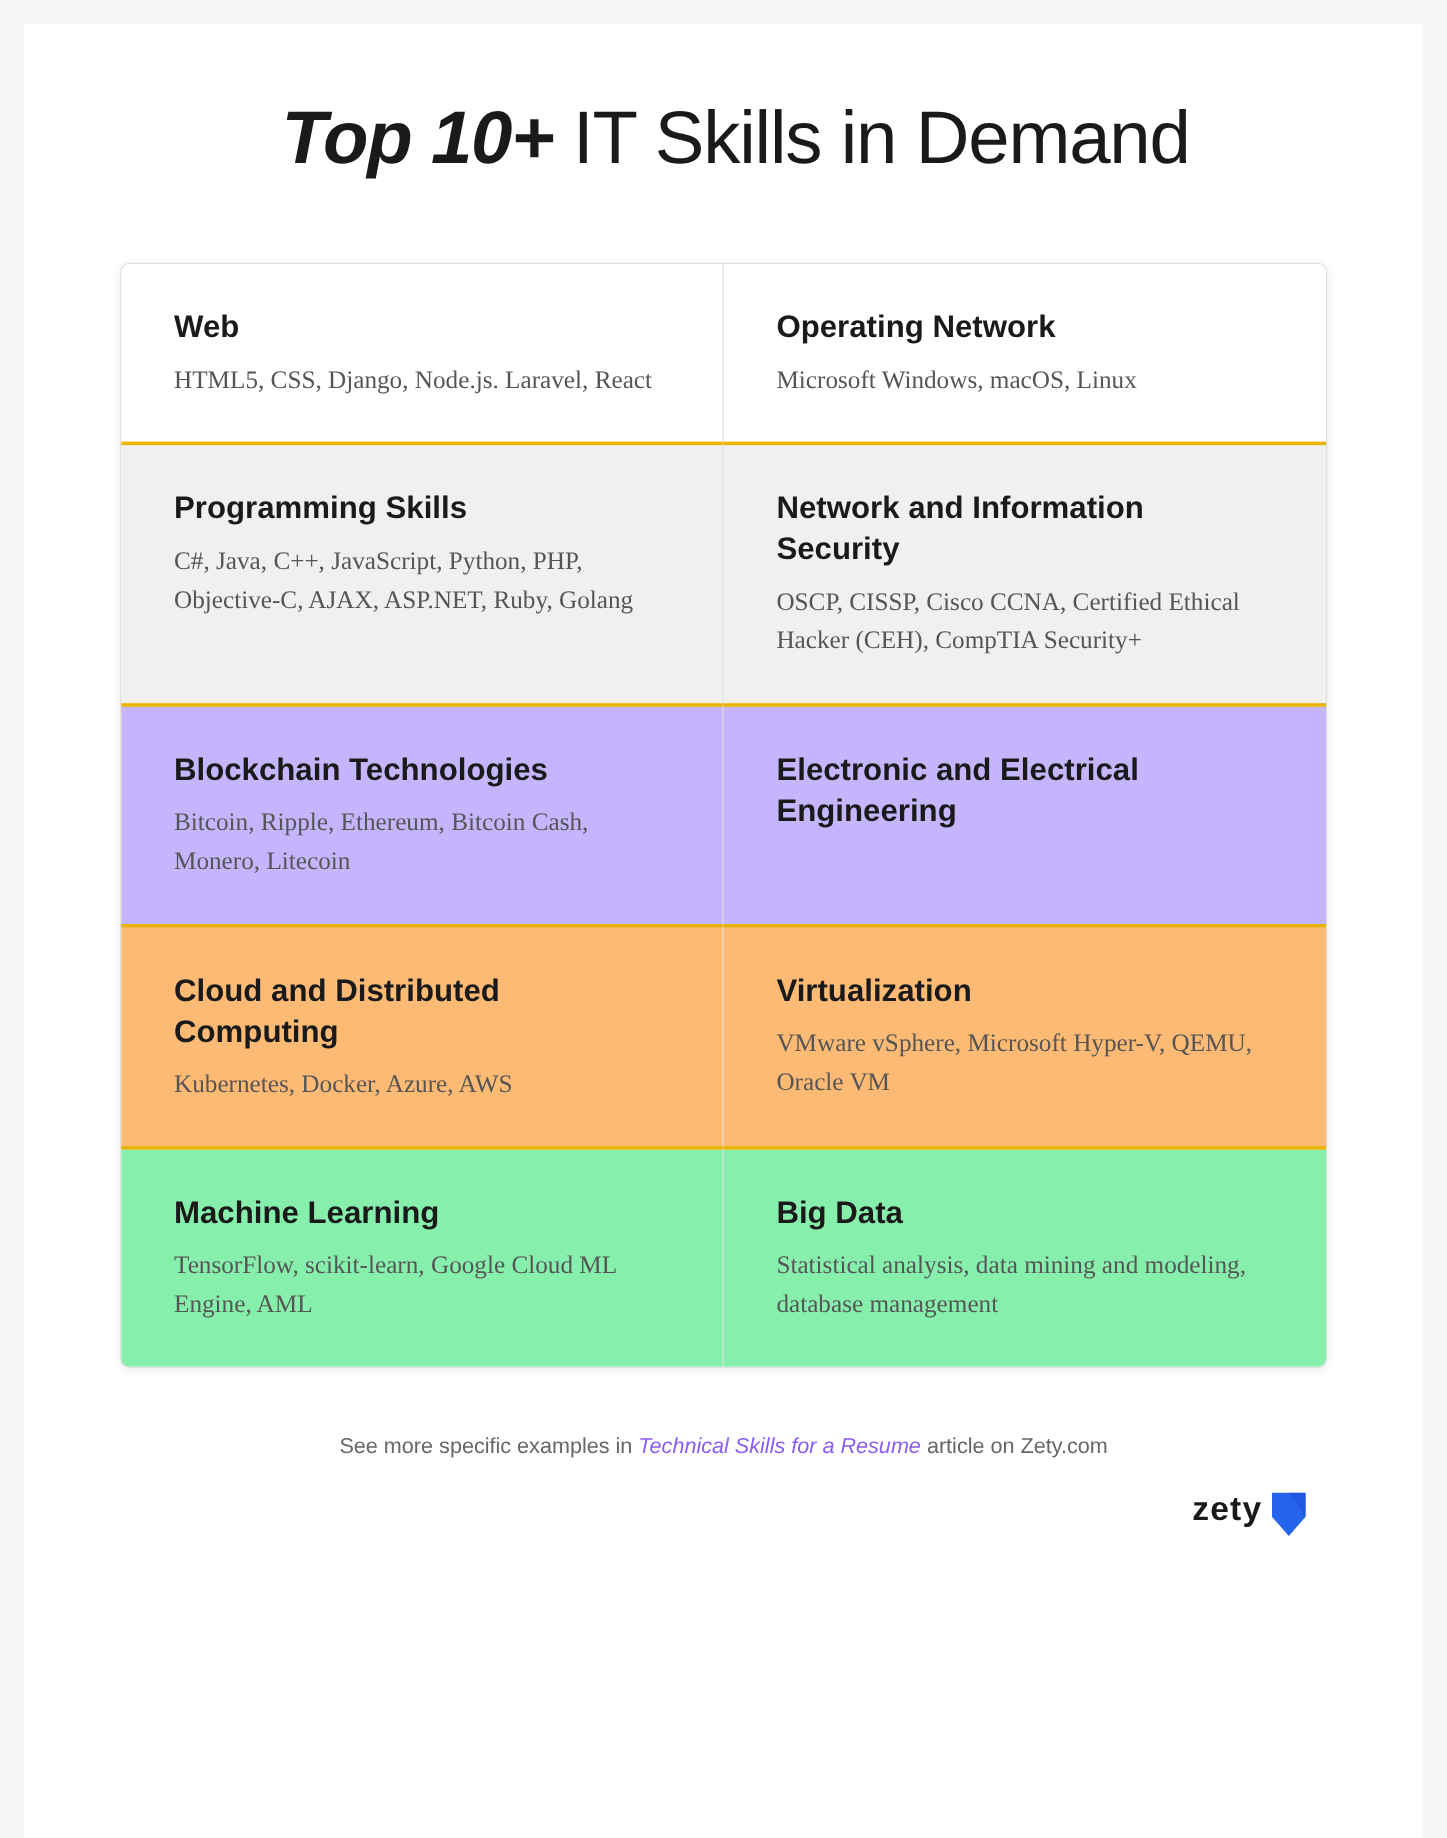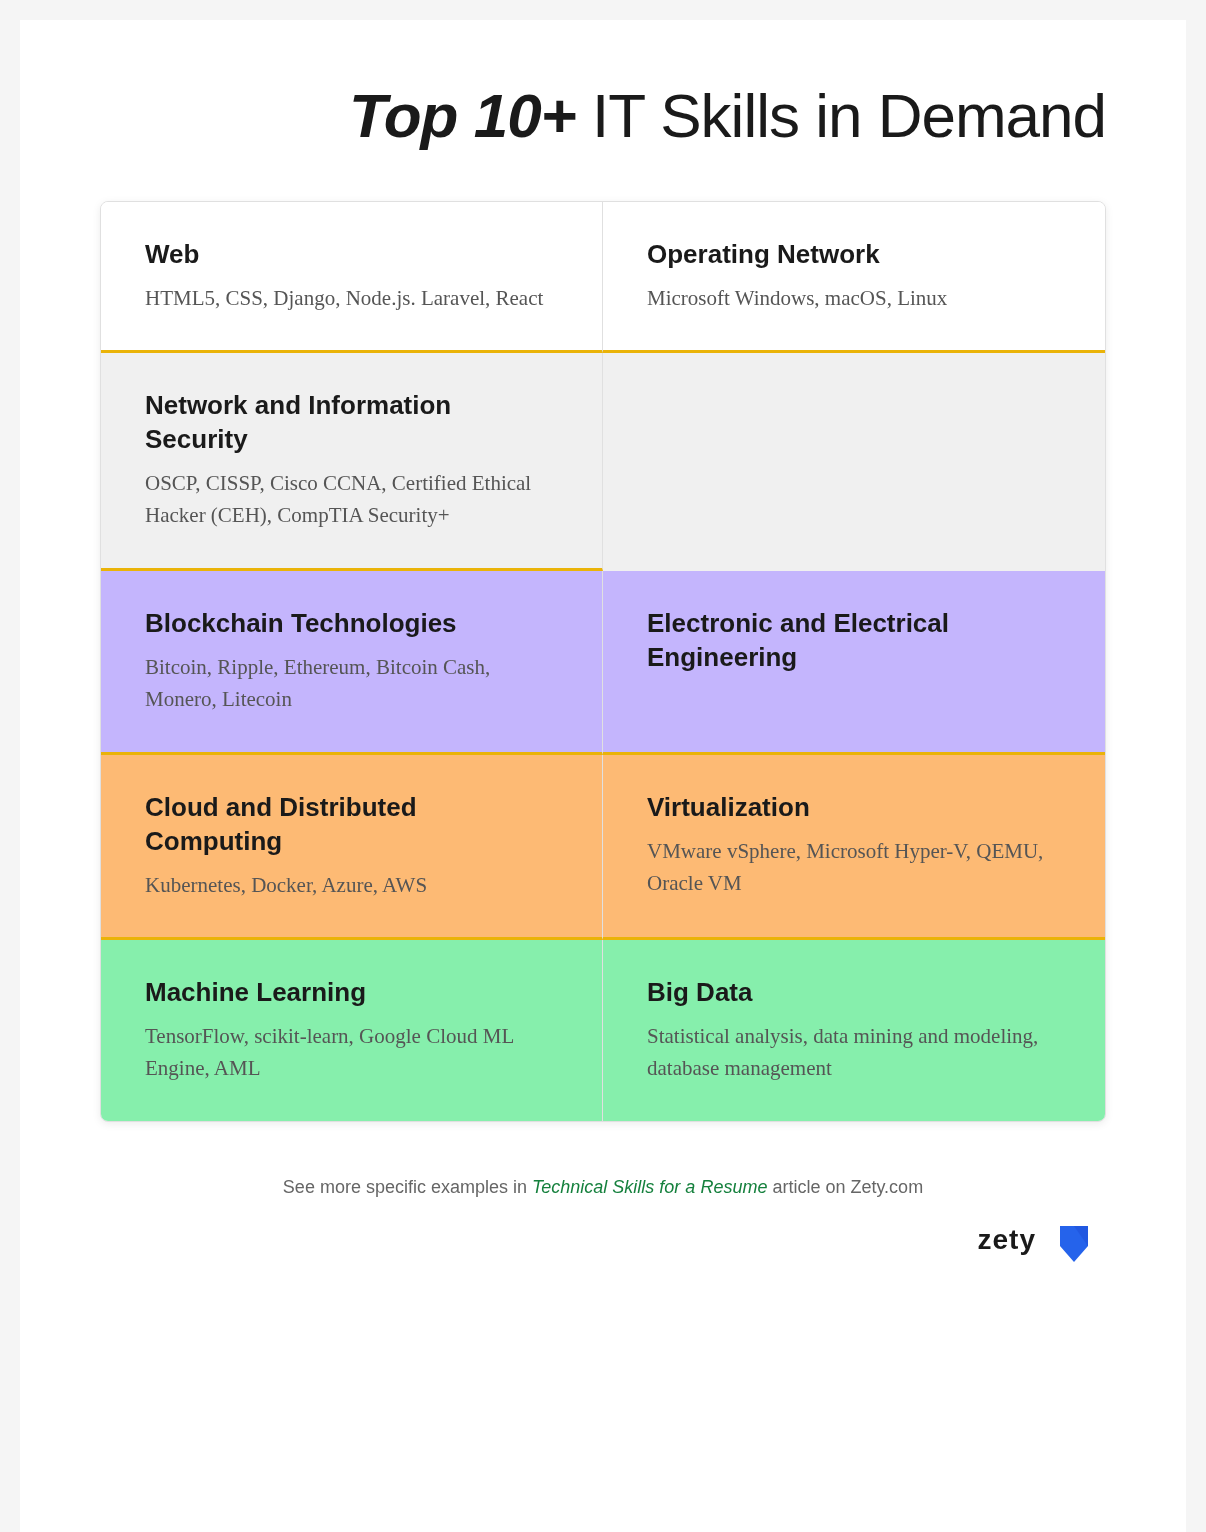--- a/index.html
+++ b/index.html
@@ -16,22 +16,22 @@
 
     .page {
       background: #ffffff;
       width: 1206px;
       min-height: 1532px;
       padding: 60px 80px 60px 80px;
       position: relative;
     }
 
     .title-area {
-      text-align: right;
-      margin-bottom: 50px;
+      text-align: center;
+      margin-bottom: 68px;
       padding-left: 20px;
     }
 
     .title-area h1 {
       font-size: 62px;
       font-weight: 400;
       color: #1a1a1a;
       font-family: 'Arial', sans-serif;
       letter-spacing: -1px;
     }
@@ -104,28 +104,28 @@
     }
 
     .footer-text {
       font-size: 18px;
       color: #666666;
       font-family: 'Arial', sans-serif;
       margin-bottom: 20px;
     }
 
     .footer-text em {
-      color: #15803d;
+      color: #8b5cf6;
     }
 
     .zety-logo {
       display: flex;
       justify-content: flex-end;
       align-items: center;
-      gap: 16px;
+      gap: 0;
       padding-right: 10px;
     }
 
     .zety-text {
       font-size: 28px;
       font-weight: 700;
       color: #1a1a1a;
       font-family: 'Arial', sans-serif;
       letter-spacing: 1px;
     }
@@ -151,20 +151,24 @@
         <div class="grid-cell">
           <div class="skill-title">Web</div>
           <div class="skill-items">HTML5, CSS, Django, Node.js. Laravel, React</div>
         </div>
         <div class="grid-cell">
           <div class="skill-title">Operating Network</div>
           <div class="skill-items">Microsoft Windows, macOS, Linux</div>
         </div>
       </div>
       <div class="grid-row" style="background: rgb(240, 240, 240);">
+        <div class="grid-cell">
+          <div class="skill-title">Programming Skills</div>
+          <div class="skill-items">C#, Java, C++, JavaScript, Python, PHP, Objective-C, AJAX, ASP.NET, Ruby, Golang</div>
+        </div>
         <div class="grid-cell">
           <div class="skill-title">Network and Information Security</div>
           <div class="skill-items">OSCP, CISSP, Cisco CCNA, Certified Ethical Hacker (CEH), CompTIA Security+</div>
         </div>
       </div>
       <div class="grid-row" style="background: #c4b5fd;">
         <div class="grid-cell">
           <div class="skill-title">Blockchain Technologies</div>
           <div class="skill-items">Bitcoin, Ripple, Ethereum, Bitcoin Cash, Monero, Litecoin</div>
         </div>

